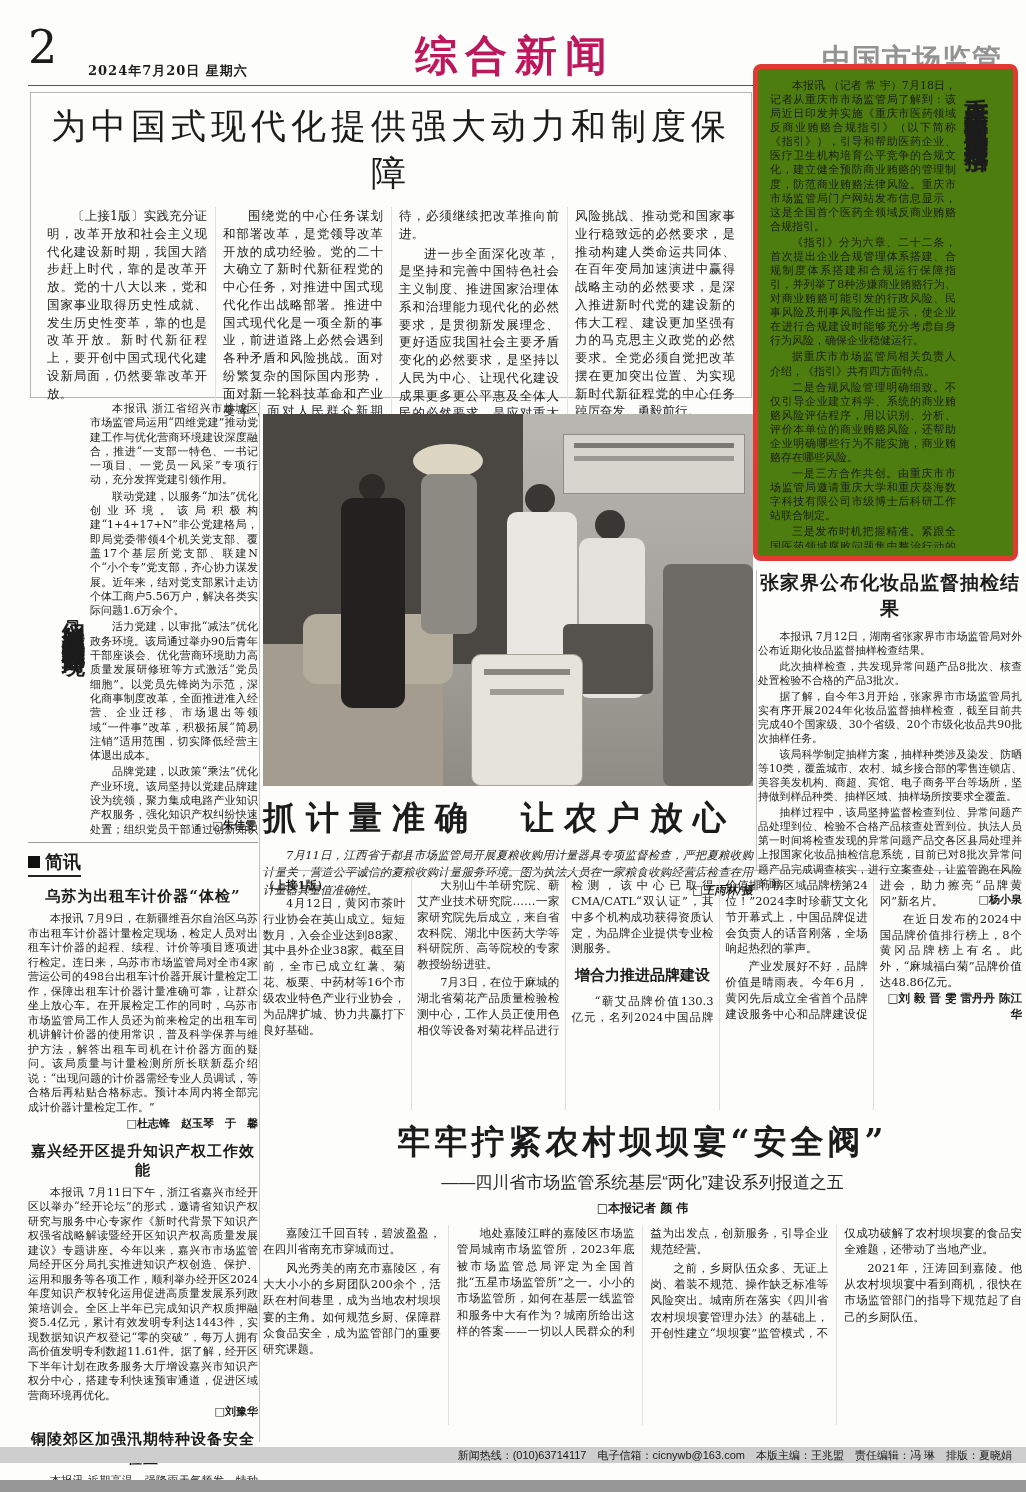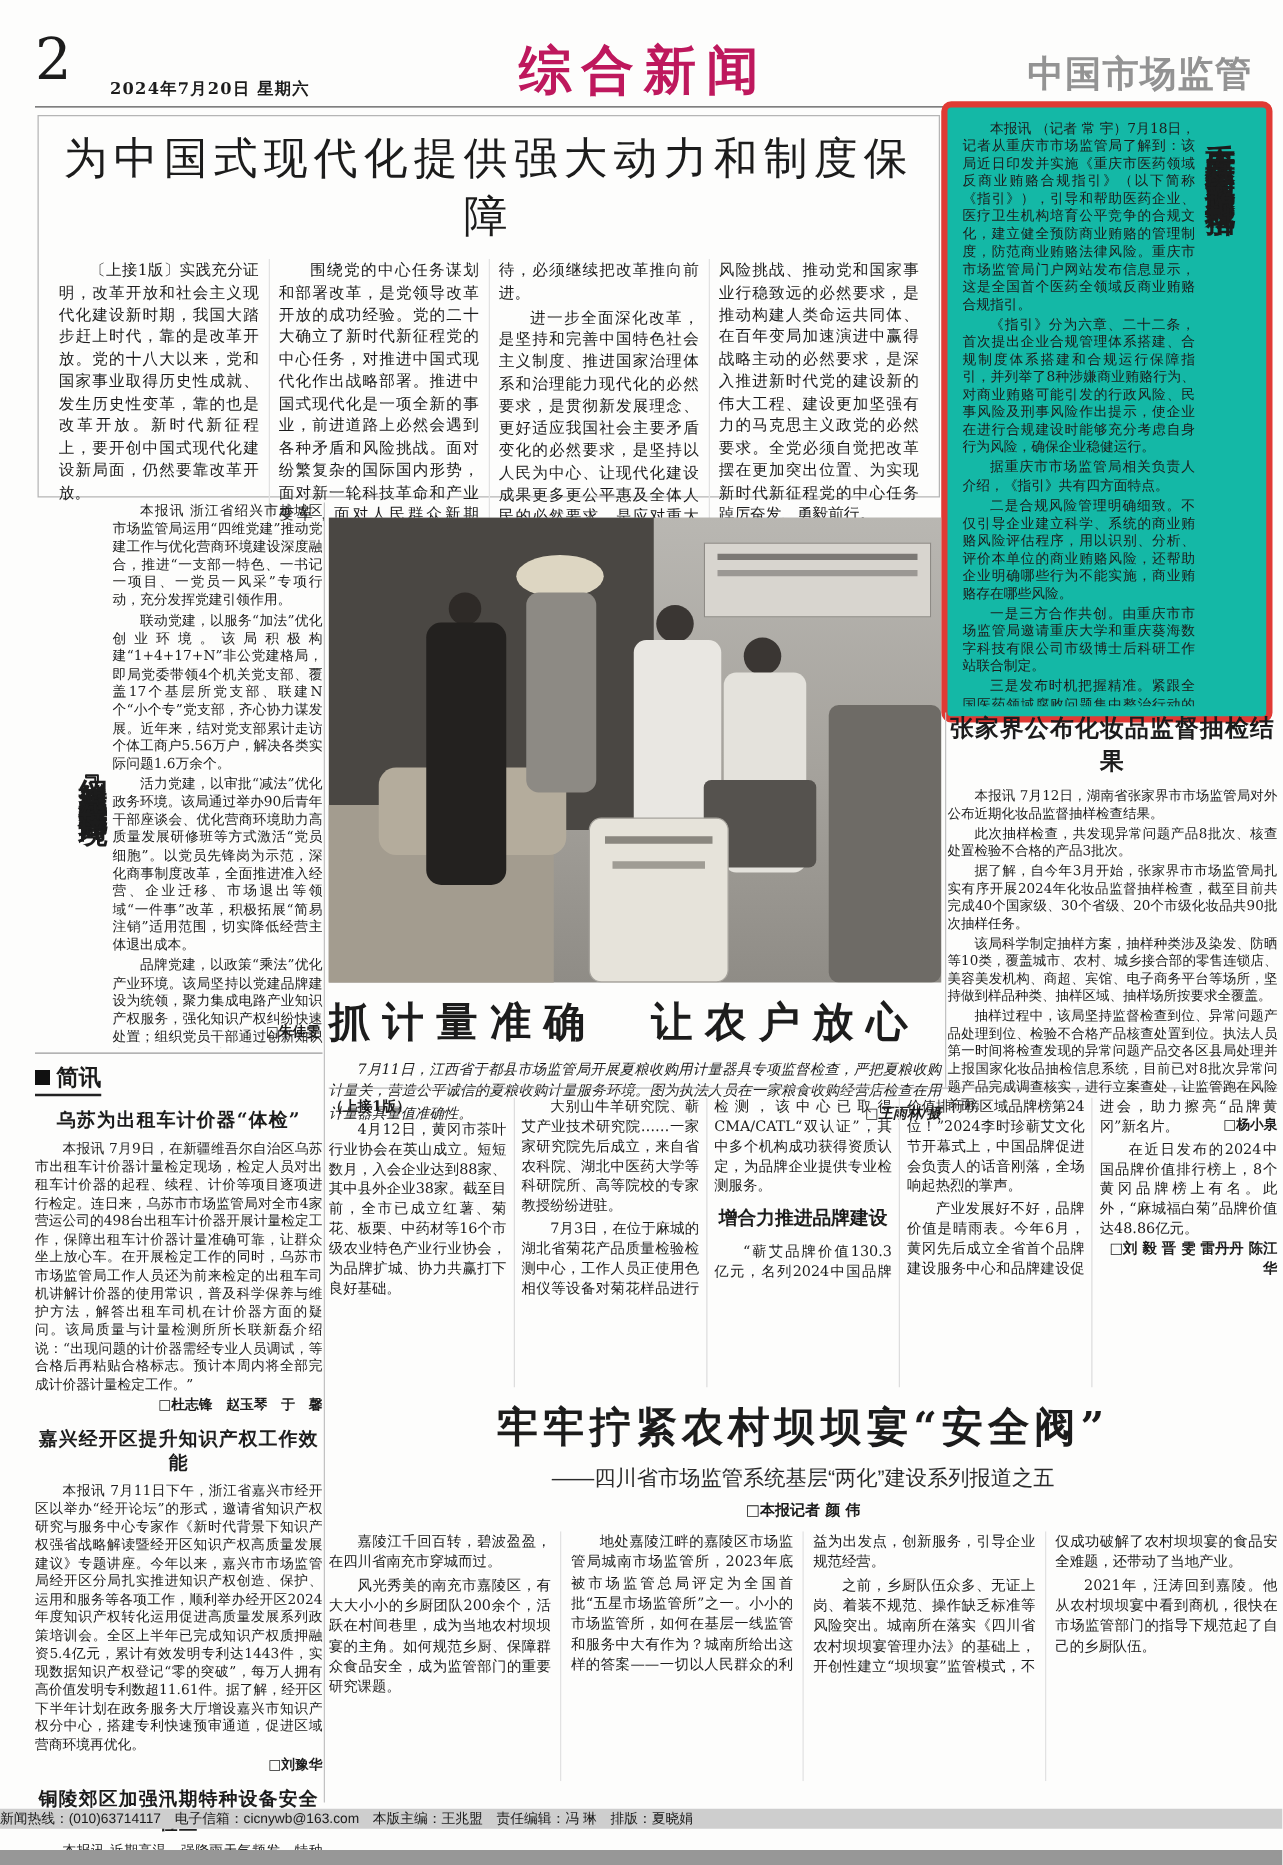--- a/index.html
+++ b/index.html
@@ -15,22 +15,22 @@
   .masthead{font-size:29px;font-weight:bold;color:#939393;letter-spacing:1px;}
   .hrule{background:#555;height:1px;}
   .vrule{background:#c2c2c2;width:1px;}
   
   .lead-box{border:1px solid #b5b5b5;box-sizing:border-box;padding:6px 16px;}
   .lead-head{text-align:center;font-size:35px;font-weight:normal;letter-spacing:5px;margin:4px 0 10px 0;}
   .lead-body{column-count:4;column-gap:16px;column-rule:1px solid #e2e2e2;
              font-size:12.5px;line-height:1.42;height:232px;overflow:hidden;}
   .src{text-indent:0;text-align:right;font-size:12px;}
   
-  .red-box{border:5px solid #e03a34;border-radius:8px;background:#14b8a6;box-sizing:border-box;
-           padding:10px 8px 8px 12px;display:flex;margin-top:17px;}
+  .red-box{border:5px solid #e03a34;border-radius:8px;background:#4d7c0f;box-sizing:border-box;
+           padding:10px 8px 8px 12px;display:flex;}
   .red-body{font-size:11px;line-height:1.28;width:186px;overflow:hidden;}
   .vhead{writing-mode:vertical-rl;text-orientation:upright;font-weight:bold;line-height:1.05;}
   .red-vhead{font-size:24px;letter-spacing:3px;margin-left:8px;}
   
   .sx-wrap{display:flex;}
   .sx-vhead{font-size:23px;letter-spacing:2px;width:58px;text-align:center;}
   .sx-body{font-size:11px;line-height:1.3;width:168px;height:436px;overflow:hidden;margin-left:4px;}
   
   .photo{background:linear-gradient(180deg,#b9b7b2 0%,#a5a29c 55%,#8f8c86 100%);overflow:hidden;}
   .ph{position:absolute;}
@@ -54,21 +54,21 @@
   .brief-title{text-align:center;font-size:15px;font-weight:bold;margin:10px 0 6px 0;text-indent:0;letter-spacing:1px;}
   .brief-body{font-size:11px;line-height:1.32;}
   
   .bq-head{text-align:center;font-size:33px;font-weight:bold;letter-spacing:4px;margin:2px 0 6px 0;}
   .bq-sub{text-align:center;font-size:17px;font-family:"Liberation Sans",sans-serif;color:#2a2a2a;margin-bottom:6px;}
   .bq-byline{text-align:center;font-size:12px;font-weight:bold;margin-bottom:8px;}
   .bq-body{column-count:4;column-gap:16px;column-rule:1px solid #e2e2e2;
            font-size:11.5px;line-height:1.42;height:200px;overflow:hidden;}
   
   .footer{background:#cecece;font-size:11px;color:#1a1a1a;line-height:16px;
-          text-align:left;padding-right:14px;box-sizing:border-box;
+          text-align:right;padding-right:14px;box-sizing:border-box;
           font-family:"Liberation Sans",sans-serif;}
   .bottom-strip{background:#979797;}
 </style>
 </head>
 <body>
 
 <div class="abs pagenum" style="left:28px;top:24px;">2</div>
 <div class="abs pagedate" style="left:88px;top:62px;">2024年7月20日 星期六</div>
 <div class="abs section-title" style="left:370px;top:28px;width:290px;text-align:center;">综合新闻</div>
 <div class="abs masthead" style="left:822px;top:40px;">中国市场监管报</div>

